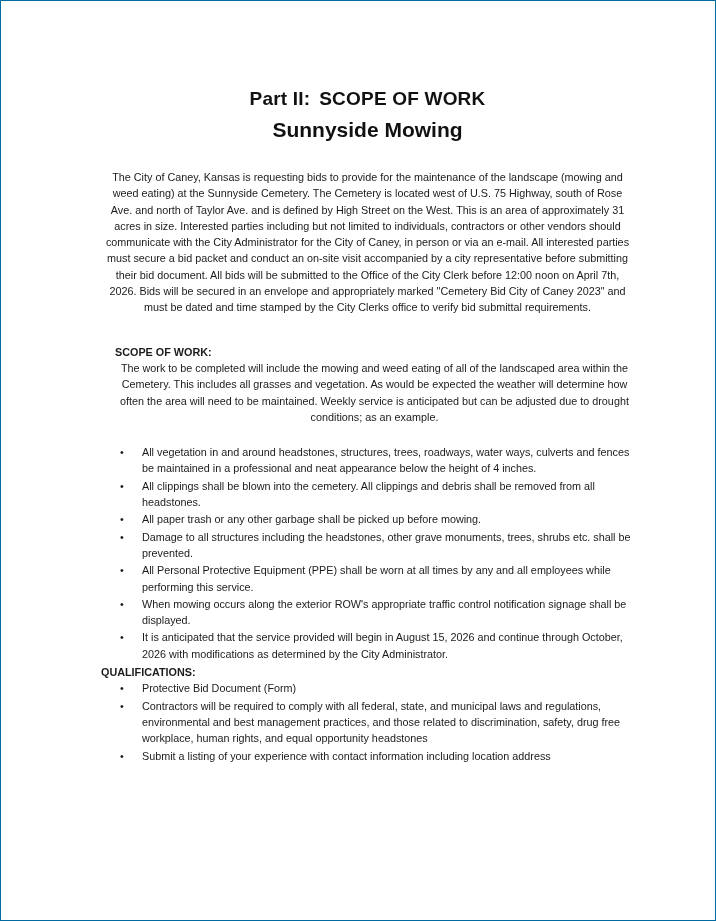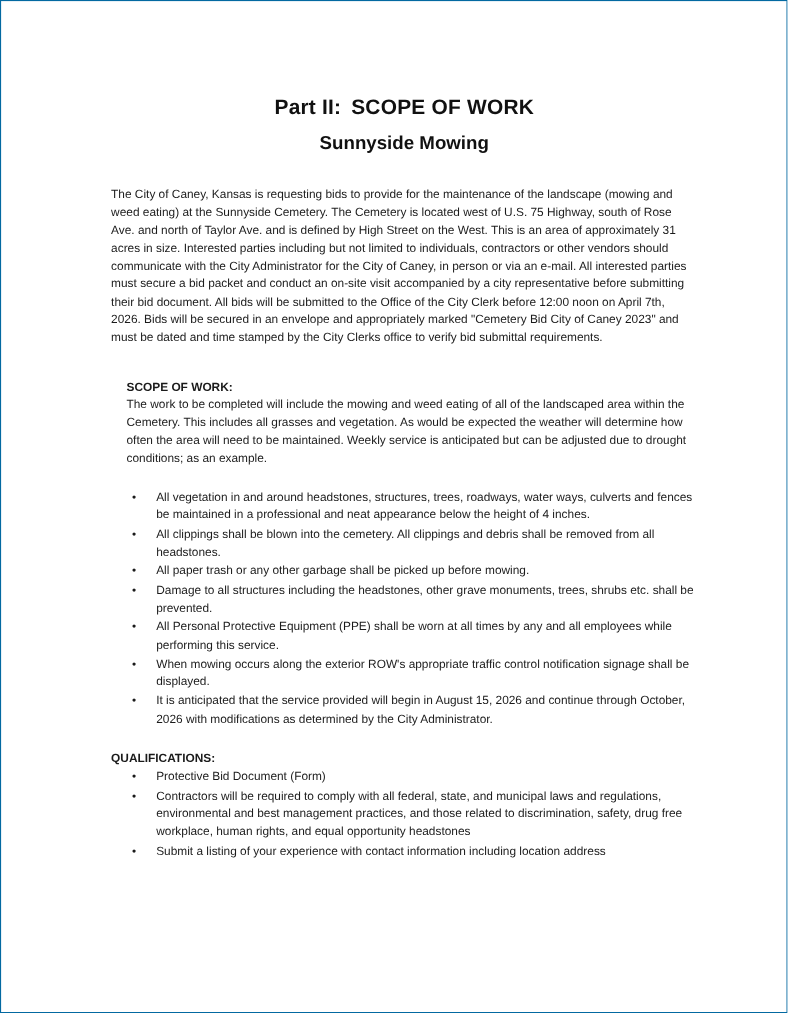--- a/index.html
+++ b/index.html
@@ -31,40 +31,41 @@
   .doc-title {
     font-size: 19px;
     font-weight: bold;
     line-height: 24px;
     letter-spacing: 0.2px;
   }
   .doc-title .title-main {
     margin-left: 9px;
   }
   .doc-subtitle {
-    font-size: 17px;
+    font-size: 21px;
     font-weight: bold;
     line-height: 24px;
     margin-top: 7px;
   }
   .body-text {
     font-size: 10.8px;
     line-height: 16.3px;
   }
   .section-heading {
     font-weight: bold;
     font-size: 10.8px;
     line-height: 16.3px;
   }
   .sec-introduction { margin-top: 27px; }
   .sec-scope        { margin-top: 28px; margin-left: 14px; }
   .sec-standards    { margin-top: 19px; }
-  .sec-qualifications { margin-top: 20px; }
+  .sec-qualifications { margin-top: 2px; }
   .paragraph {
     margin: 0;
+    text-align: center;
   }
   ul.bullet-list {
     list-style: none;
     margin: 0;
     padding: 0 0 0 19px;
   }
   ul.bullet-list li {
     display: flex;
     margin: 0 0 1px 0;
   }

